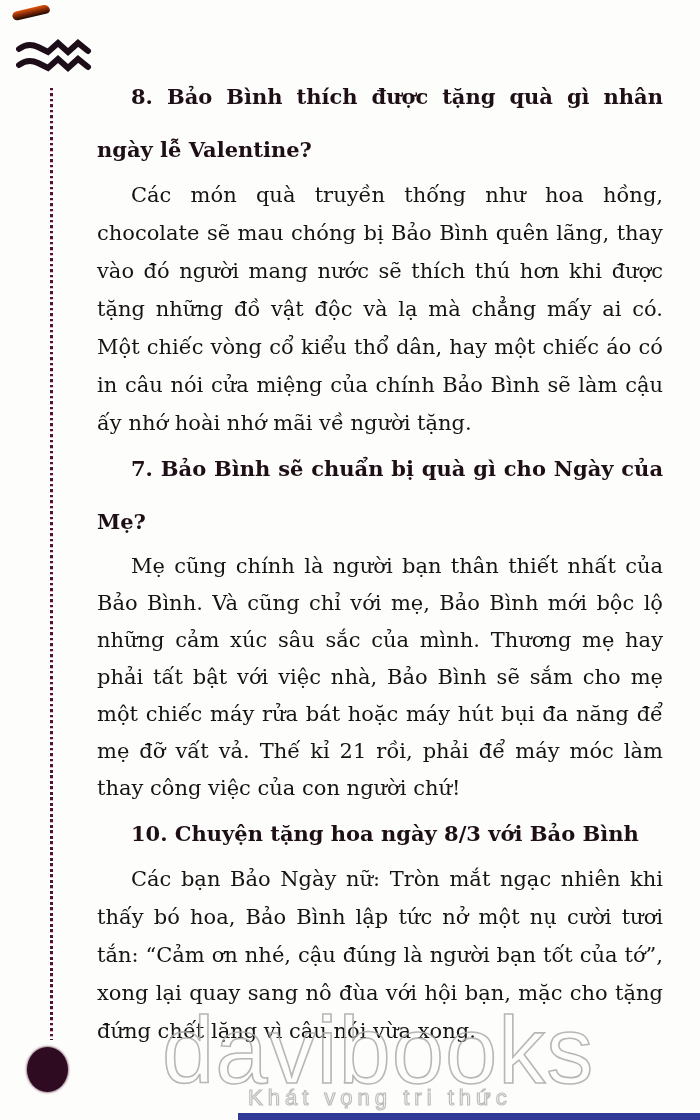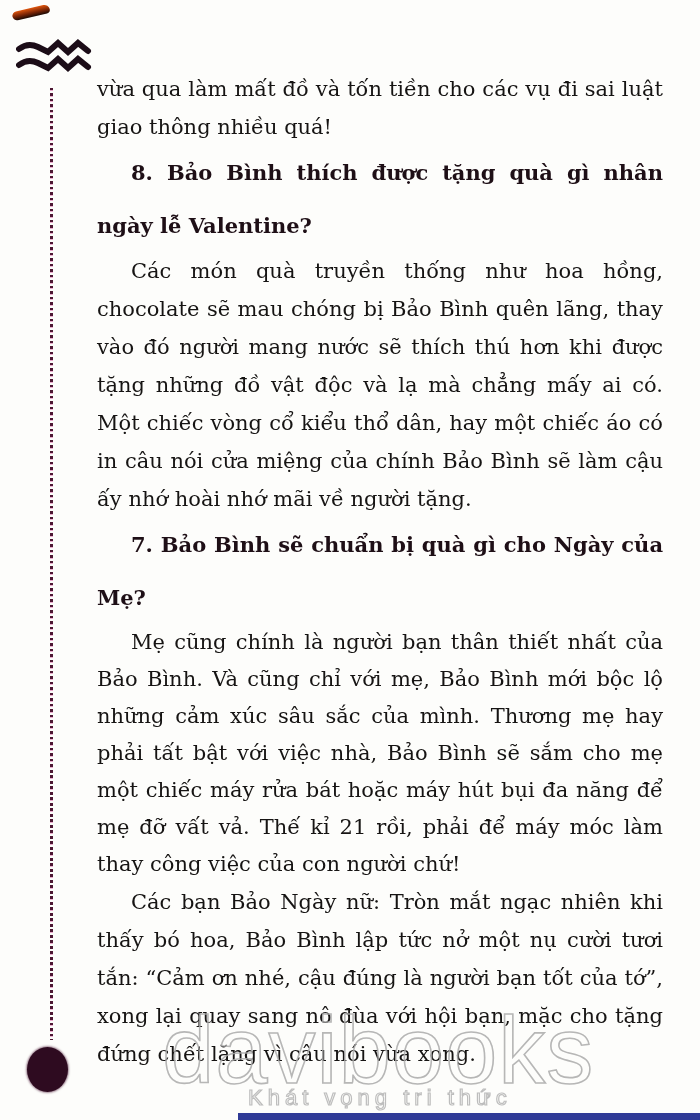--- a/index.html
+++ b/index.html
@@ -81,30 +81,30 @@
     <svg width="80" height="38" viewBox="0 0 80 38">
       <path d="M3 11 Q12 4 22 9 L32 14 L42 5 L52 14 L62 5 L72 13" fill="none" stroke="#1c0d18" stroke-width="6" stroke-linecap="round"></path>
       <path d="M3 27 Q12 20 22 25 L32 30 L42 21 L52 30 L62 21 L72 29" fill="none" stroke="#1c0d18" stroke-width="6" stroke-linecap="round"></path>
     </svg>
   </div>
 
   <div class="dotted-line"></div>
   <div class="end-circle"></div>
 
   <div class="content">
-    <p class="p1">vừa qua làm mất đồ và tốn tiền cho các vụ đi sai luật giao thông nhiều quá!</p>
 
     <p class="heading h8">8. Bảo Bình thích được tặng quà gì nhân ngày lễ Valentine?</p>
 
     <p class="indent p2"><span>Các món quà truyền thống như hoa hồng, </span><span class="ital">chocolate</span><span> sẽ mau chóng bị Bảo Bình quên lãng, thay vào đó người mang nước sẽ thích thú hơn khi được tặng những đồ vật độc và lạ mà chẳng mấy ai có. Một chiếc vòng cổ kiểu thổ dân, hay một chiếc áo có in câu nói cửa miệng của chính Bảo Bình sẽ làm cậu ấy nhớ hoài nhớ mãi về người tặng.</span></p>
 
     <p class="heading h9">7. Bảo Bình sẽ chuẩn bị quà gì cho Ngày của Mẹ?</p>
 
     <p class="indent p3">Mẹ cũng chính là người bạn thân thiết nhất của Bảo Bình. Và cũng chỉ với mẹ, Bảo Bình mới bộc lộ những cảm xúc sâu sắc của mình. Thương mẹ hay phải tất bật với việc nhà, Bảo Bình sẽ sắm cho mẹ một chiếc máy rửa bát hoặc máy hút bụi đa năng để mẹ đỡ vất vả. Thế kỉ 21 rồi, phải để máy móc làm thay công việc của con người chứ!</p>
 
+    <p class="heading h10">10. Chuyện tặng hoa ngày 8/3 với Bảo Bình</p>
 
     <p class="indent p4"><span class="ital">Các bạn Bảo Ngày nữ:</span><span> Tròn mắt ngạc nhiên khi thấy bó hoa, Bảo Bình lập tức nở một nụ cười tươi tắn: “Cảm ơn nhé, cậu đúng là người bạn tốt của tớ”, xong lại quay sang nô đùa với hội bạn, mặc cho tặng đứng chết lặng vì câu nói vừa xong.</span></p>
   </div>
 
   <div class="wm-brand">davibooks</div>
   <div class="wm-tagline">Khát vọng tri thức</div>
 
   <div class="bottom-bar"></div>
 
 </div>

